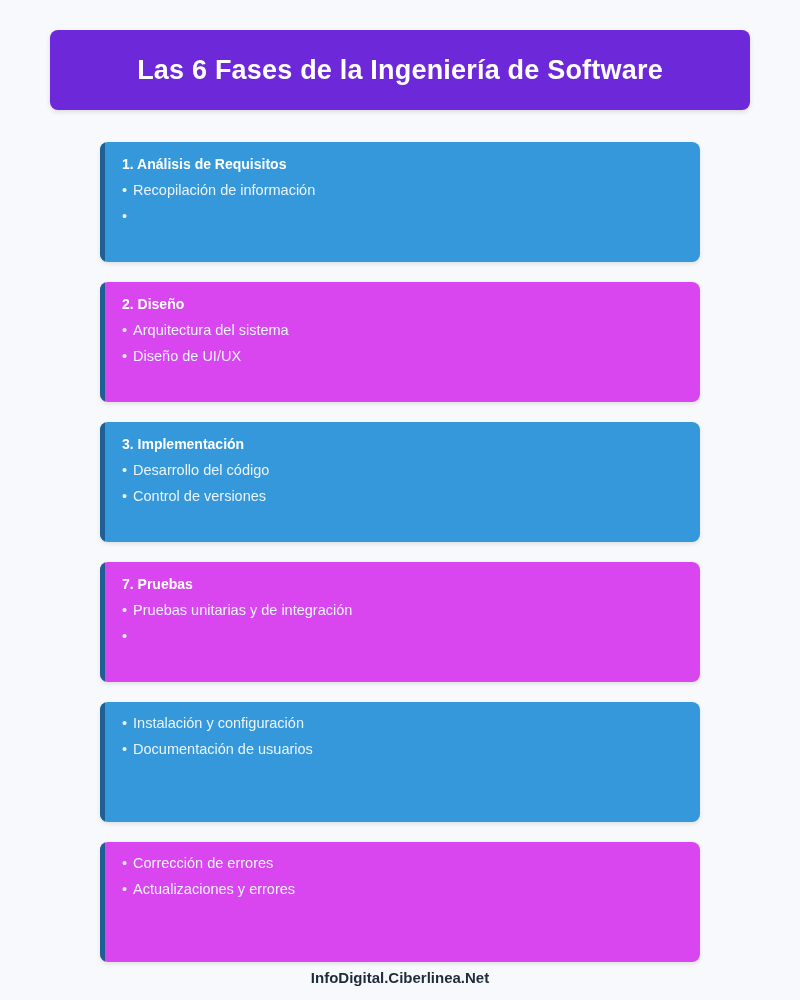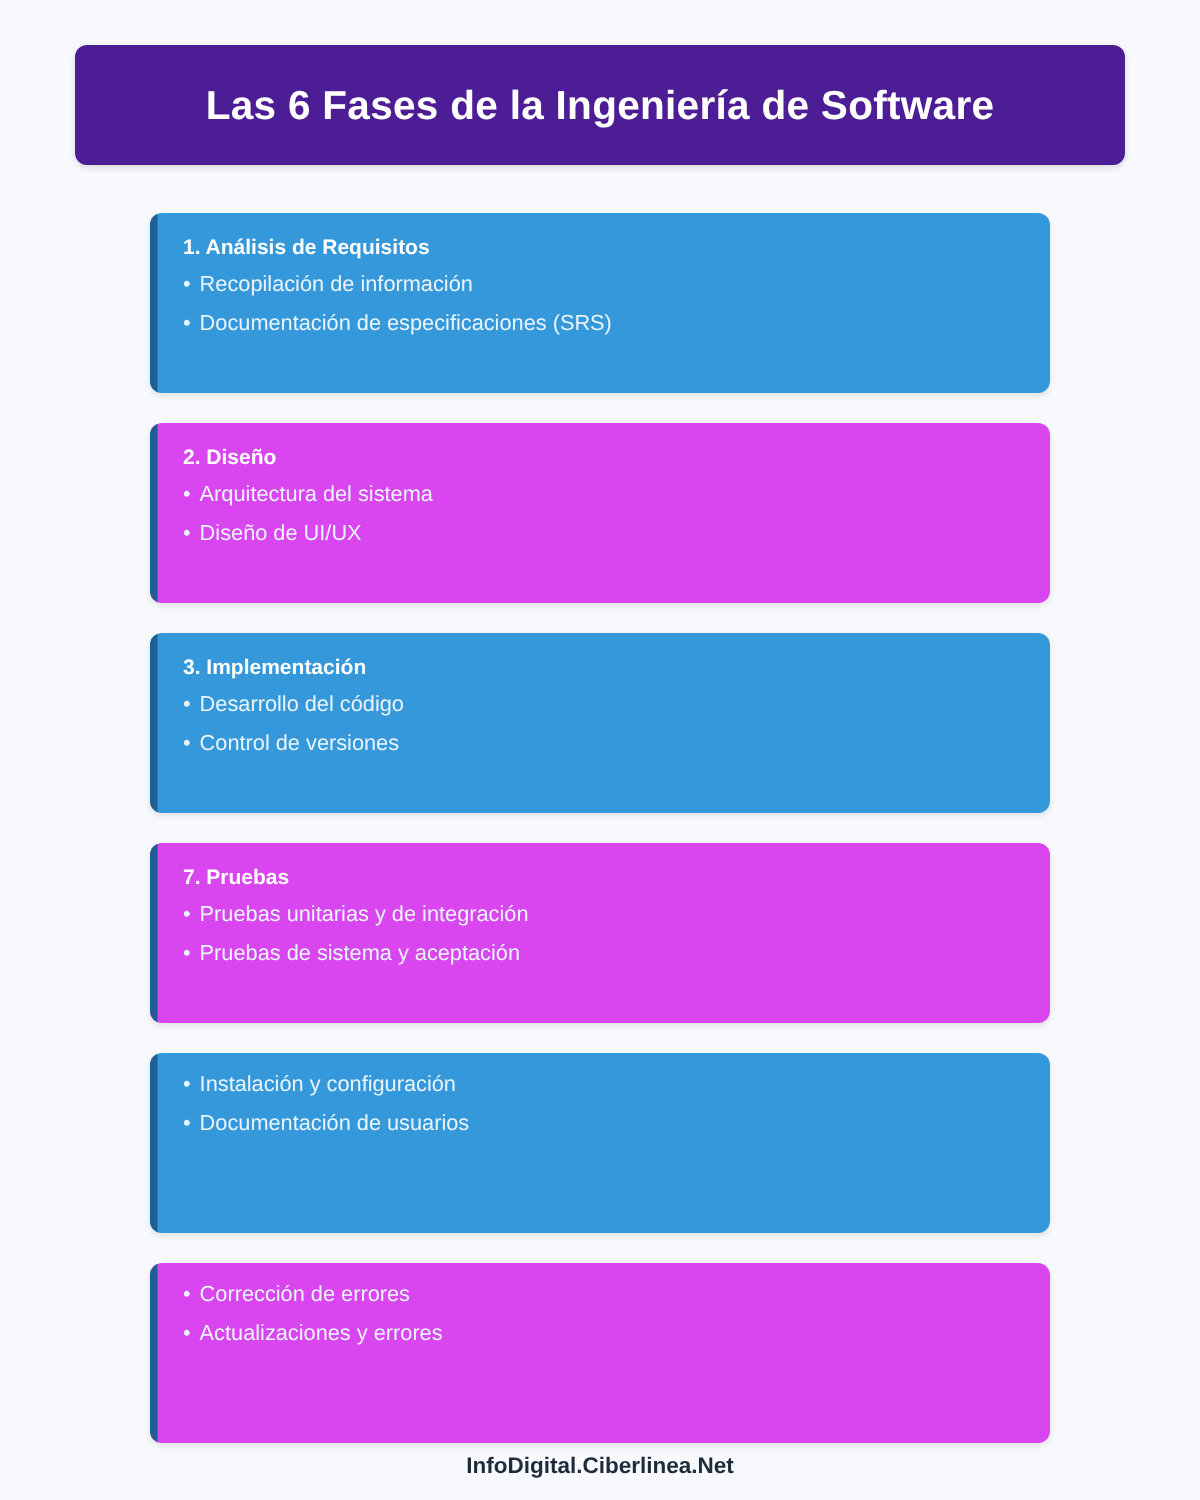--- a/index.html
+++ b/index.html
@@ -18,21 +18,21 @@
     width: 800px;
     height: 1000px;
     box-sizing: border-box;
   }
   .header-bar {
     position: absolute;
     left: 50px;
     top: 30px;
     width: 700px;
     height: 80px;
-    background: #4c1d95;
+    background: #6d28d9;
     border-radius: 8px;
     display: flex;
     align-items: center;
     justify-content: center;
     box-shadow: 0 2px 5px rgba(0,0,0,0.12);
   }
   .header-title {
     color: #ffffff;
     font-size: 27px;
     font-weight: bold;
@@ -114,21 +114,20 @@
   <div class="phases">
       <div class="phase light">
         <div class="accent"></div>
         <div class="phase-title">1. Análisis de Requisitos</div>
         <div class="bullet">
           <span class="dot">•</span>
           <span>Recopilación de información</span>
         </div>
         <div class="bullet">
           <span class="dot">•</span>
-          <span>Documentación de especificaciones (SRS)</span>
         </div>
       </div>
       <div class="phase dark">
         <div class="accent"></div>
         <div class="phase-title">2. Diseño</div>
         <div class="bullet">
           <span class="dot">•</span>
           <span>Arquitectura del sistema</span>
         </div>
         <div class="bullet">
@@ -150,21 +149,20 @@
       </div>
       <div class="phase dark">
         <div class="accent"></div>
         <div class="phase-title">7. Pruebas</div>
         <div class="bullet">
           <span class="dot">•</span>
           <span>Pruebas unitarias y de integración</span>
         </div>
         <div class="bullet">
           <span class="dot">•</span>
-          <span>Pruebas de sistema y aceptación</span>
         </div>
       </div>
       <div class="phase light">
         <div class="accent"></div>
         <div class="bullet">
           <span class="dot">•</span>
           <span>Instalación y configuración</span>
         </div>
         <div class="bullet">
           <span class="dot">•</span>

